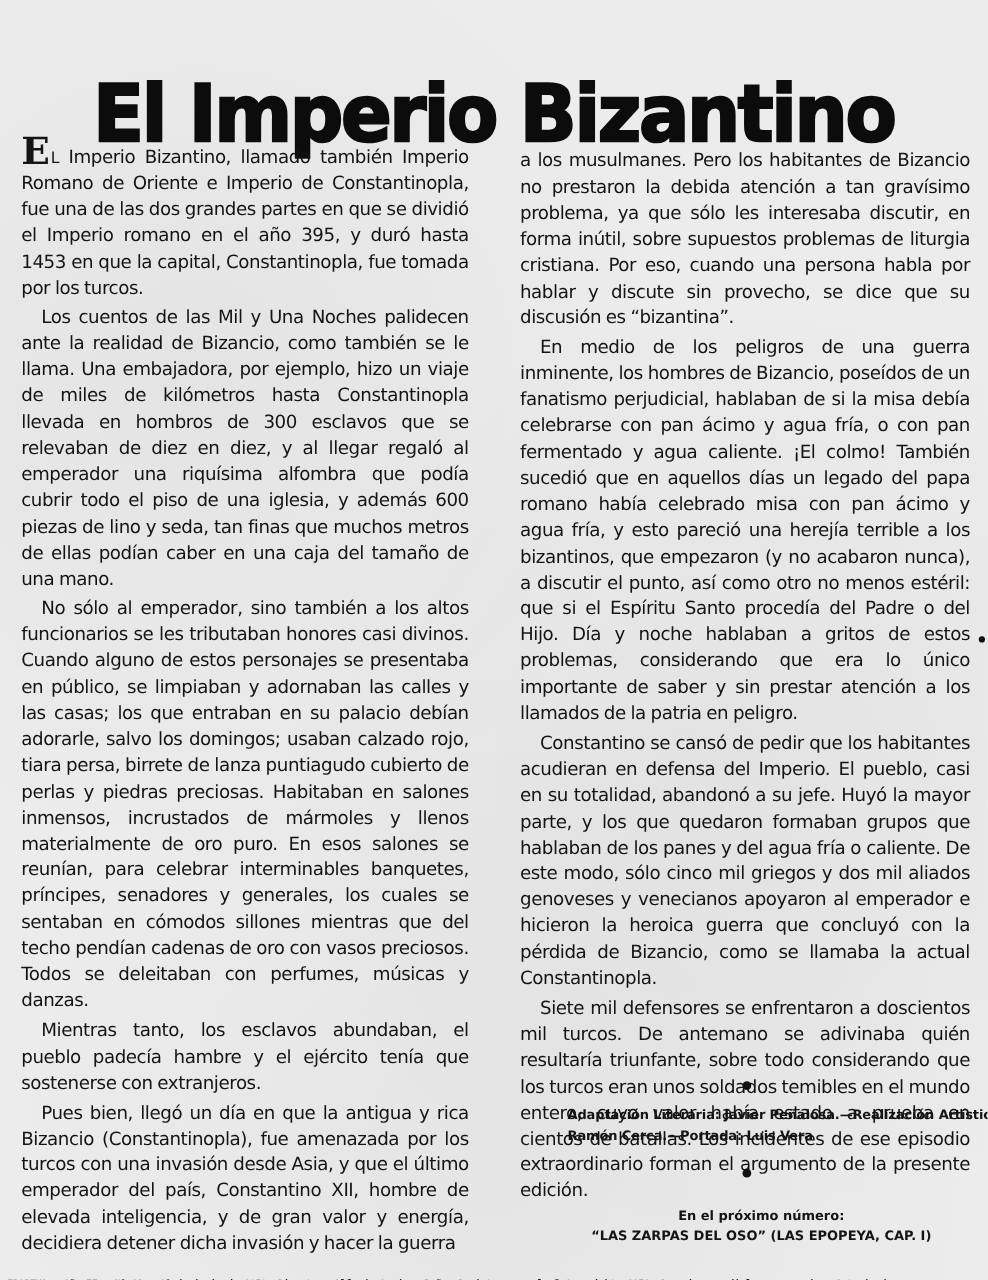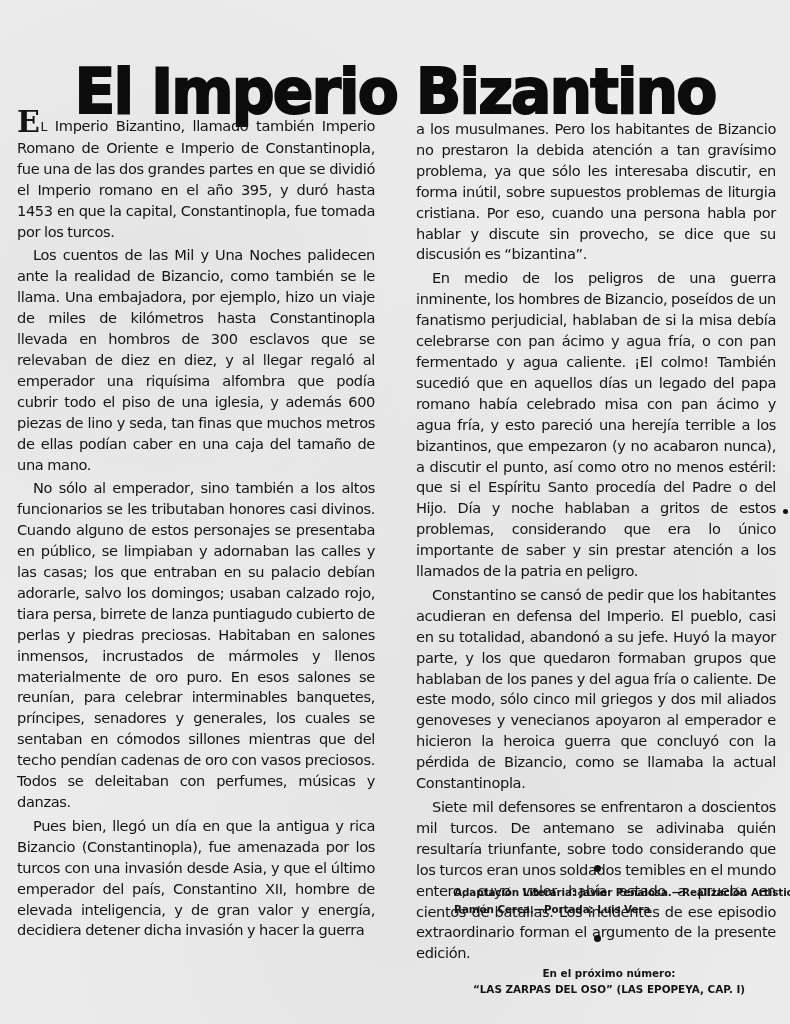--- a/index.html
+++ b/index.html
@@ -119,20 +119,21 @@
 <body>
 
 <div class="page">
 
   <h1 class="title">El Imperio Bizantino</h1>
 
   <div class="col col-left">
     <p class="first"><span class="dropcap">E</span><span class="smallcap">L</span><span> Imperio Bizantino, llamado también Imperio Romano de Oriente e Imperio de Constantinopla, fue una de las dos grandes partes en que se dividió el Imperio romano en el año 395, y duró hasta 1453 en que la capital, Constantinopla, fue tomada por los turcos.</span></p>
     <p>Los cuentos de las Mil y Una Noches palidecen ante la realidad de Bizancio, como también se le llama.  Una embajadora, por ejemplo, hizo un viaje de miles de kilómetros hasta Constantinopla llevada en hombros de 300 esclavos que se relevaban de diez en diez, y al llegar regaló al emperador una riquísima alfombra que podía cubrir todo el piso de una iglesia, y además 600 piezas de lino y seda, tan finas que muchos metros de ellas podían caber en una caja del tamaño de una mano.</p>
     <p>No sólo al emperador, sino también a los altos funcionarios se les tributaban honores casi divinos.  Cuando alguno de estos personajes se presentaba en público, se limpiaban y adornaban las calles y las casas; los que entraban en su palacio debían adorarle, salvo los domingos; usaban calzado rojo, tiara persa, birrete de lanza puntiagudo cubierto de perlas y piedras preciosas.  Habitaban en salones inmensos, incrustados de mármoles y llenos materialmente de oro puro.  En esos salones se reunían, para celebrar interminables banquetes, príncipes, senadores y generales, los cuales se sentaban en cómodos sillones mientras que del techo pendían cadenas de oro con vasos preciosos.  Todos se deleitaban con perfumes, músicas y danzas.</p>
+    <p>Mientras tanto, los esclavos abundaban, el pueblo padecía hambre y el ejército tenía que sostenerse con extranjeros.</p>
     <p>Pues bien, llegó un día en que la antigua y rica Bizancio (Constantinopla), fue amenazada por los turcos con una invasión desde Asia, y que el último emperador del país, Constantino XII, hombre de elevada inteligencia, y de gran valor y energía, decidiera detener dicha invasión y hacer la guerra</p>
   </div>
 
   <div class="col col-right">
     <p class="first">a los musulmanes.  Pero los habitantes de Bizancio no prestaron la debida atención a tan gravísimo problema, ya que sólo les interesaba discutir, en forma inútil, sobre supuestos problemas de liturgia cristiana.  Por eso, cuando una persona habla por hablar y discute sin provecho, se dice que su discusión es “bizantina”.</p>
     <p>En medio de los peligros de una guerra inminente, los hombres de Bizancio, poseídos de un fanatismo perjudicial, hablaban de si la misa debía celebrarse con pan ácimo y agua fría, o con pan fermentado y agua caliente.  ¡El colmo!  También sucedió que en aquellos días un legado del papa romano había celebrado misa con pan ácimo y agua fría, y esto pareció una herejía terrible a los bizantinos, que empezaron (y no acabaron nunca), a discutir el punto, así como otro no menos estéril: que si el Espíritu Santo procedía del Padre o del Hijo. Día y noche hablaban a gritos de estos problemas, considerando que era lo único importante de saber y sin prestar atención a los llamados de la patria en peligro.</p>
     <p>Constantino se cansó de pedir que los habitantes acudieran en defensa del Imperio.  El pueblo, casi en su totalidad, abandonó a su jefe.  Huyó la mayor parte, y los que quedaron formaban grupos que hablaban de los panes y del agua fría o caliente.  De este modo, sólo cinco mil griegos y dos mil aliados genoveses y venecianos apoyaron al emperador e hicieron la heroica guerra que concluyó con la pérdida de Bizancio, como se llamaba la actual Constantinopla.</p>
     <p>Siete mil defensores se enfrentaron a doscientos mil turcos.  De antemano se adivinaba quién resultaría triunfante, sobre todo considerando que los turcos eran unos soldados temibles en el mundo entero, cuyo valor había estado a prueba en cientos de batallas.  Los incidentes de ese episodio extraordinario forman el argumento de la presente edición.</p>
   </div>
 

